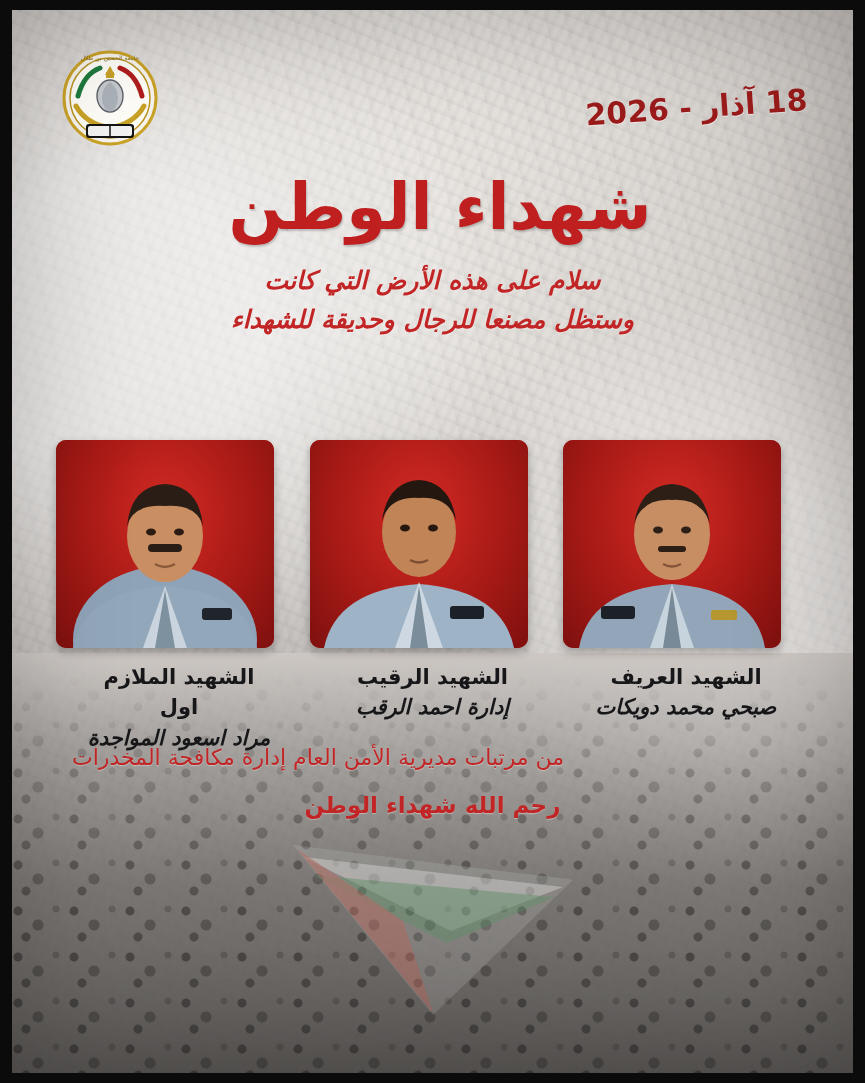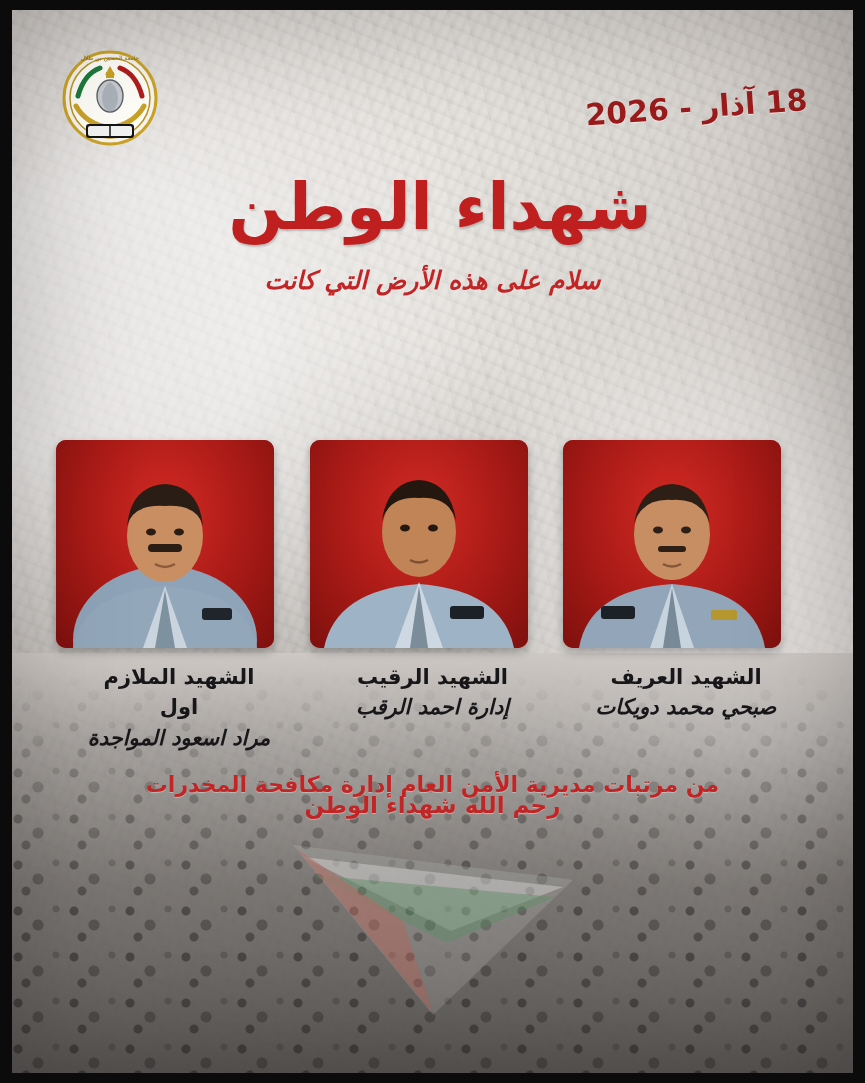--- a/index.html
+++ b/index.html
@@ -181,26 +181,25 @@
     line-height: 1.45;
     direction: rtl;
   }
   .name .rank { display: block; }
   .name .person { display: block; font-style: italic; }
 
   .footer1 {
     position: absolute;
     top: 735px;
     left: 60px; right: 60px;
-    text-align: center;
+    text-align: left;
     color: #c22525;
     font-size: 22px;
-    font-weight: bold;
+    font-weight: normal;
     text-shadow: 0 1px 1px rgba(255,255,255,0.35);
-    margin-top: 27px;
   }
   .footer2 {
     position: absolute;
     top: 782px;
     left: 60px; right: 60px;
     text-align: center;
     color: #c22525;
     font-size: 23px;
     font-weight: bold;
     text-shadow: 0 1px 1px rgba(255,255,255,0.35);
@@ -261,20 +260,21 @@
         <text x="54" y="16" font-size="6" fill="#8a6f18" text-anchor="middle" font-family="DejaVu Sans, sans-serif">جامعة الحسين بن طلال</text>
       </svg>
     </div>
 
     <div class="date">18 آذار - 2026</div>
 
     <div class="title">شهداء الوطن</div>
 
     <div class="subtitle">
       <span class="l1">سلام على هذه الأرض التي كانت</span>
+      <span class="l2">وستظل مصنعا للرجال وحديقة للشهداء</span>
     </div>
 
     <div class="portraits">
 
       <div class="card">
         <div class="photo">
           <div class="bg"></div>
           <svg class="figure" viewBox="0 0 218 208">
             <ellipse cx="109" cy="200" rx="92" ry="74" fill="#8fa3b8"></ellipse>
             <path d="M17 208 q10 -56 92 -62 q82 6 92 62 z" fill="#93a7bb"></path>

